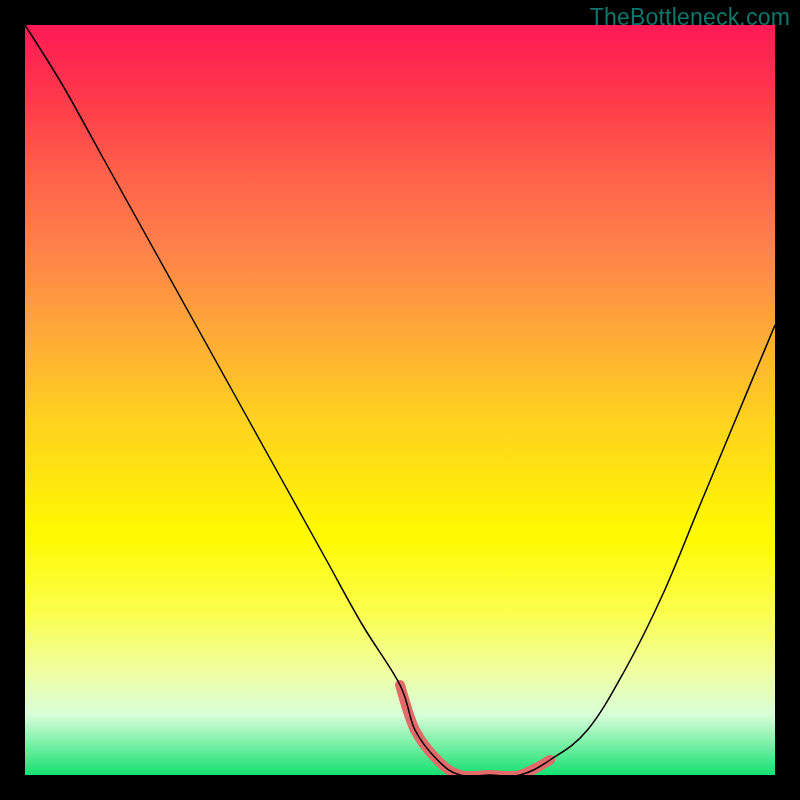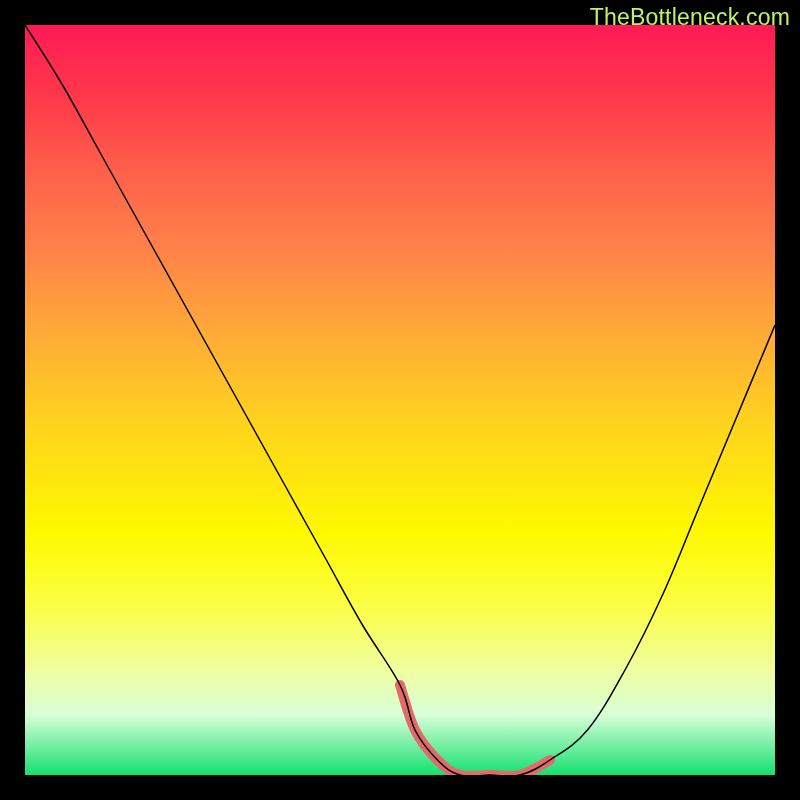--- a/index.html
+++ b/index.html
@@ -36,21 +36,21 @@
       #fbff4a 78%,
       #f0ffa0 86%,
       #d8ffd8 92%,
       #14e070 100%
     );
   }
   .watermark {
     position: absolute;
     top: 4px;
     right: 10px;
-    color: #bef264;
+    color: #0f766e;
     font-size: 23px;
     font-weight: 500;
     letter-spacing: 0.2px;
   }
   svg.curves {
     position: absolute;
     left: 0;
     top: 0;
     width: 750px;
     height: 750px;

